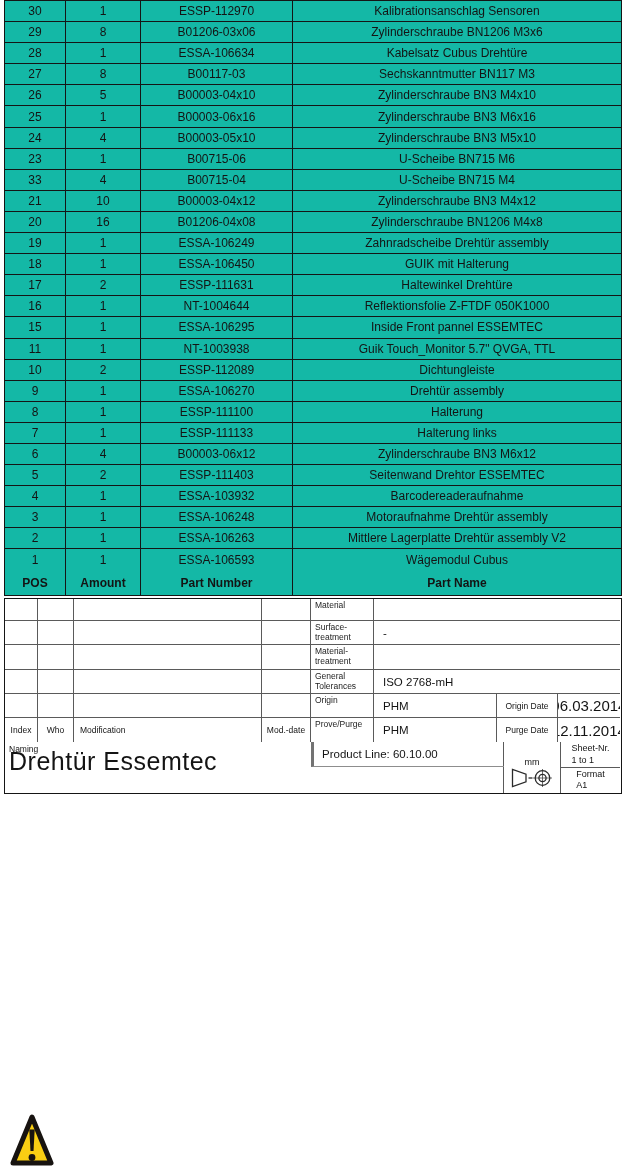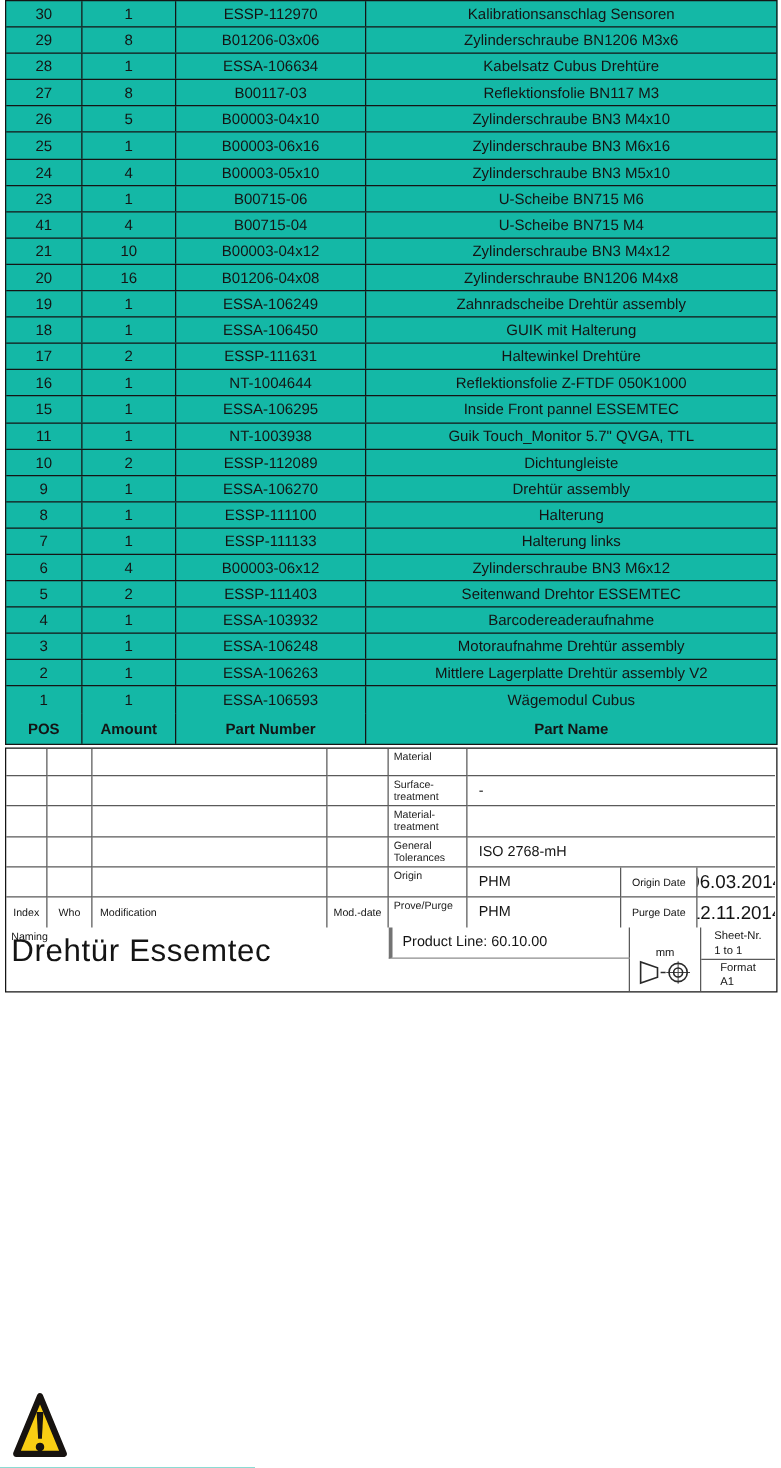--- a/index.html
+++ b/index.html
@@ -85,21 +85,21 @@
       <div class="prow">
         <div class="pcell c0">28</div>
         <div class="pcell c1">1</div>
         <div class="pcell c2">ESSA-106634</div>
         <div class="pcell c3">Kabelsatz Cubus Drehtüre</div>
       </div>
       <div class="prow">
         <div class="pcell c0">27</div>
         <div class="pcell c1">8</div>
         <div class="pcell c2">B00117-03</div>
-        <div class="pcell c3">Reflektionsfolie BN117 M3</div>
+        <div class="pcell c3">Sechskanntmutter BN117 M3</div>
       </div>
       <div class="prow">
         <div class="pcell c0">26</div>
         <div class="pcell c1">5</div>
         <div class="pcell c2">B00003-04x10</div>
         <div class="pcell c3">Zylinderschraube BN3  M4x10</div>
       </div>
       <div class="prow">
         <div class="pcell c0">25</div>
         <div class="pcell c1">1</div>
@@ -112,21 +112,21 @@
         <div class="pcell c2">B00003-05x10</div>
         <div class="pcell c3">Zylinderschraube BN3  M5x10</div>
       </div>
       <div class="prow">
         <div class="pcell c0">23</div>
         <div class="pcell c1">1</div>
         <div class="pcell c2">B00715-06</div>
         <div class="pcell c3">U-Scheibe BN715 M6</div>
       </div>
       <div class="prow">
-        <div class="pcell c0">41</div>
+        <div class="pcell c0">33</div>
         <div class="pcell c1">4</div>
         <div class="pcell c2">B00715-04</div>
         <div class="pcell c3">U-Scheibe BN715 M4</div>
       </div>
       <div class="prow">
         <div class="pcell c0">21</div>
         <div class="pcell c1">10</div>
         <div class="pcell c2">B00003-04x12</div>
         <div class="pcell c3">Zylinderschraube BN3  M4x12</div>
       </div>

